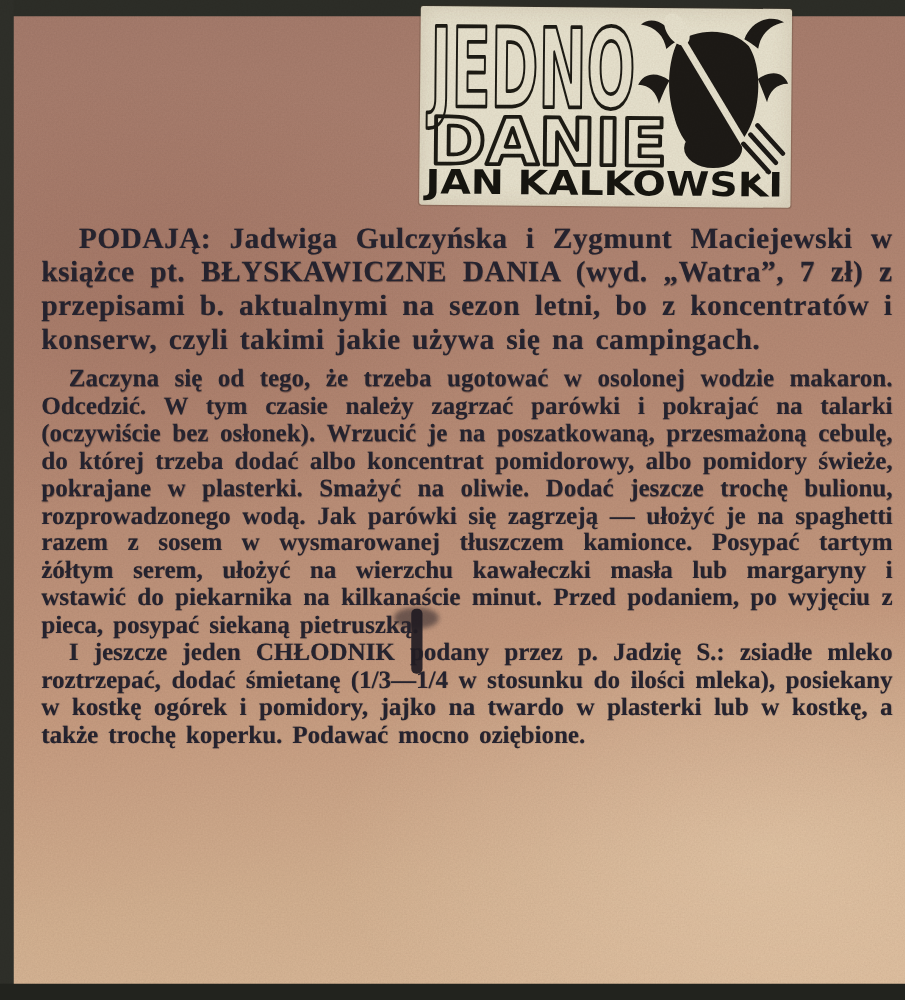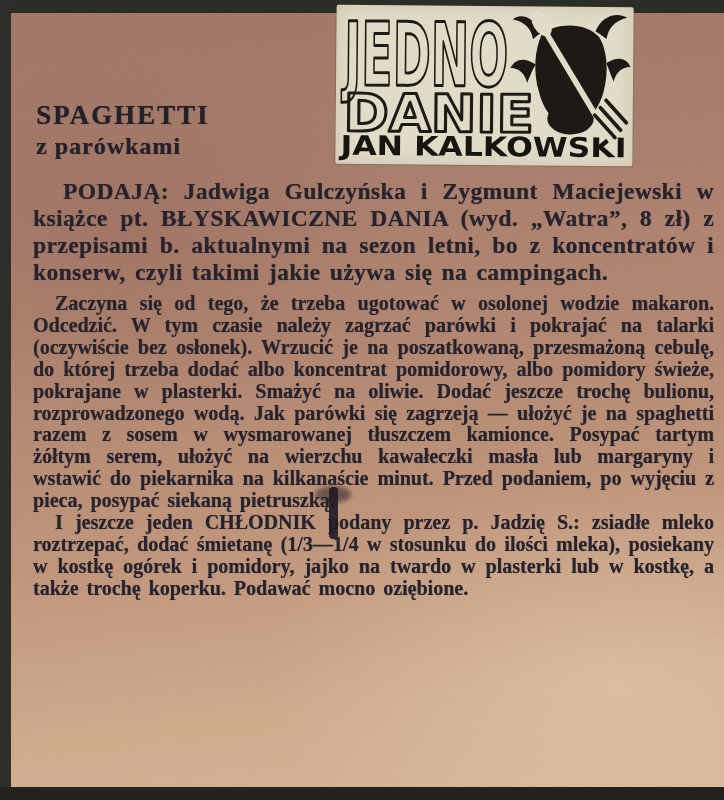--- a/index.html
+++ b/index.html
@@ -42,24 +42,20 @@
          mix-blend-mode:multiply;opacity:.28;}
 </style>
 </head>
 <body>
 
 <div class="stage">
 
   <div class="frame-top"></div>
   <div class="frame-left"></div>
 
-  <div class="title">
-    <div class="l1">SPAGHETTI</div>
-    <div class="l2">z parówkami</div>
-  </div>
 
   <div class="logo">
     <svg viewBox="0 0 297 159">
       <text class="lg-outline" x="8" y="80" font-size="88" textLength="164" lengthAdjust="spacingAndGlyphs">JEDNO</text>
       <text class="lg-outline" x="8" y="126" font-size="52" textLength="190" lengthAdjust="spacingAndGlyphs">DANIE</text>
       <text class="lg-author" x="5" y="150" font-size="27" textLength="286" lengthAdjust="spacingAndGlyphs">JAN KALKOWSKI</text>
       <g transform="translate(179,4) scale(0.93)">
         <g fill="#1d1a16">
           <path d="M28,24 C20,8 6,2 -3,10 C10,12 17,20 19,31 C22,28 25,26 28,24 Z"></path>
           <path d="M86,22 C92,6 108,0 120,7 C107,10 100,18 98,30 C94,27 90,24 86,22 Z"></path>
@@ -75,21 +71,21 @@
         <g stroke="#1d1a16" stroke-width="4" stroke-linecap="round">
           <line x1="92" y1="104" x2="114" y2="128"></line>
           <line x1="98" y1="96" x2="120" y2="120"></line>
           <line x1="86" y1="112" x2="108" y2="136"></line>
         </g>
       </g>
     </svg>
   </div>
 
   <div class="body">
-    <p class="p-lead">PODAJĄ: Jadwiga Gulczyńska i Zygmunt Maciejewski w książce pt. BŁYSKAWICZNE DANIA (wyd. „Watra”, 8 zł) z przepisami b. aktualnymi na sezon letni, bo z koncentratów i konserw, czyli takimi jakie używa się na campingach.</p>
+    <p class="p-lead">PODAJĄ: Jadwiga Gulczyńska i Zygmunt Maciejewski w książce pt. BŁYSKAWICZNE DANIA (wyd. „Watra”, 7 zł) z przepisami b. aktualnymi na sezon letni, bo z koncentratów i konserw, czyli takimi jakie używa się na campingach.</p>
     <p class="p-body">Zaczyna się od tego, że trzeba ugotować w osolonej wodzie makaron. Odcedzić. W tym czasie należy zagrzać parówki i pokrajać na talarki (oczywiście bez osłonek). Wrzucić je na poszatkowaną, przesmażoną cebulę, do której trzeba dodać albo koncentrat pomidorowy, albo pomidory świeże, pokrajane w plasterki. Smażyć na oliwie. Dodać jeszcze trochę bulionu, rozprowadzonego wodą. Jak parówki się zagrzeją — ułożyć je na spaghetti razem z sosem w wysmarowanej tłuszczem kamionce. Posypać tartym żółtym serem, ułożyć na wierzchu kawałeczki masła lub margaryny i wstawić do piekarnika na kilkanaście minut. Przed podaniem, po wyjęciu z pieca, posypać siekaną pietruszką.</p>
     <p class="p-body">I jeszcze jeden CHŁODNIK podany przez p. Jadzię S.: zsiadłe mleko roztrzepać, dodać śmietanę (1/3—1/4 w stosunku do ilości mleka), posiekany w kostkę ogórek i pomidory, jajko na twardo w plasterki lub w kostkę, a także trochę koperku. Podawać mocno oziębione.</p>
   </div>
 
   <div class="smudge-blob"></div>
   <div class="smudge-bar"></div>
 
   <svg class="grain">
     <filter id="g">
       <feTurbulence type="fractalNoise" baseFrequency="0.8" numOctaves="2" stitchTiles="stitch"></feTurbulence>

